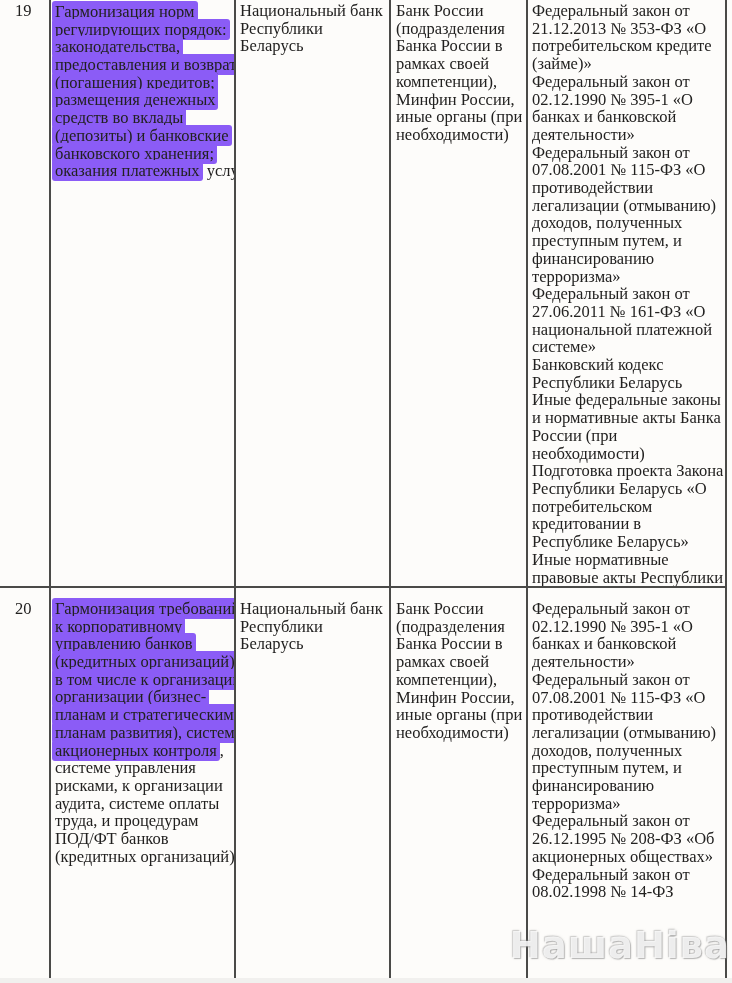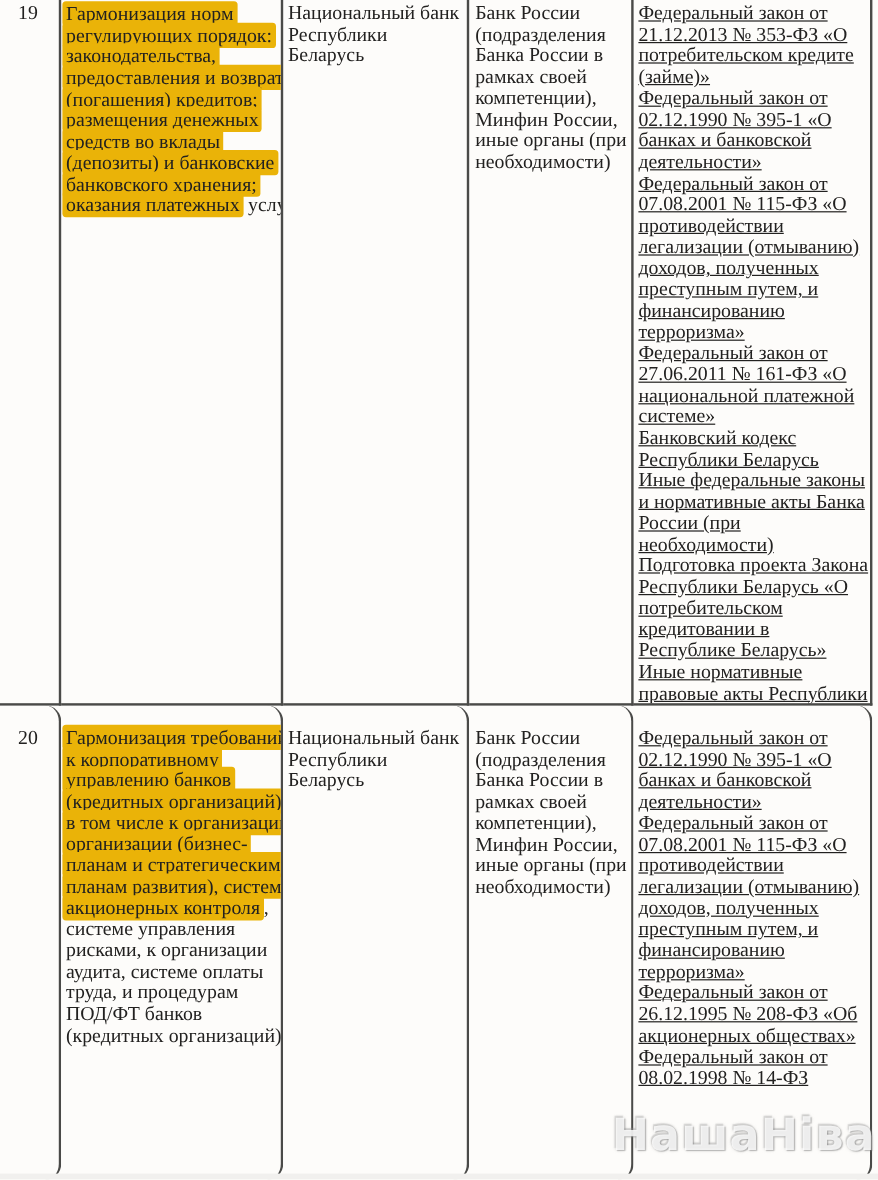--- a/index.html
+++ b/index.html
@@ -21,25 +21,25 @@
     border-right:2px solid #4a4a48;
     overflow:hidden;
     font-size:16.5px;
     line-height:17.7px;
   }
   .table > .cell:nth-child(-n+5){border-bottom:2px solid #4a4a48;}
   .c1{padding:2px 2px 0 15px;}
   .c2{padding:3px 1px 0 4px;}
   .c3{padding:2px 1px 0 4px;}
   .c4{padding:2px 1px 0 5px;}
-  .c5{padding:2px 1px 0 4px;text-decoration:underline;}
-  .r2.c1,.r2.c2,.r2.c3,.r2.c4,.r2.c5{padding-top:18px;border-radius:13px;}
+  .c5{padding:2px 1px 0 4px;}
+  .r2.c1,.r2.c2,.r2.c3,.r2.c4,.r2.c5{padding-top:12px;}
   .task-line{white-space:nowrap;height:17.7px;}
   .hl{
-    background:#eab308;
+    background:#8b5cf6;
     border-radius:3px;
     padding:1px 3px 1px 3px;
     margin-left:-3px;
   }
   .legal-item{margin:0;}
   .bottom-strip{
     position:absolute;left:0;bottom:0;width:732px;height:5px;
     background:#f1f0ee;z-index:5;
   }
   .watermark{

